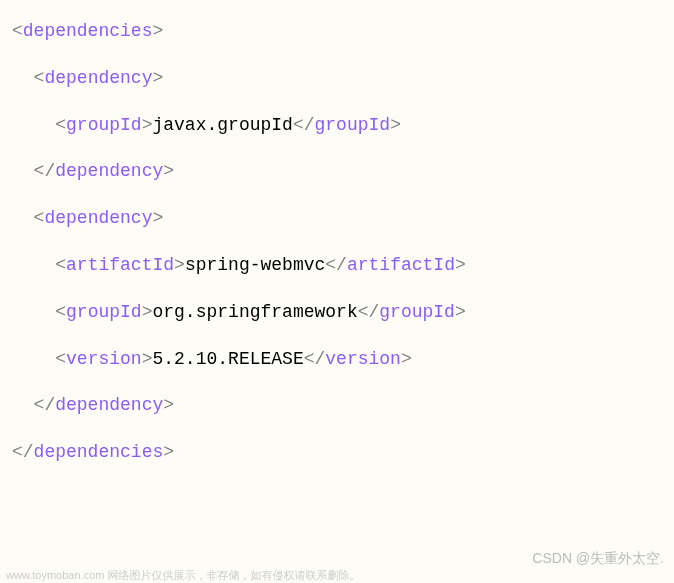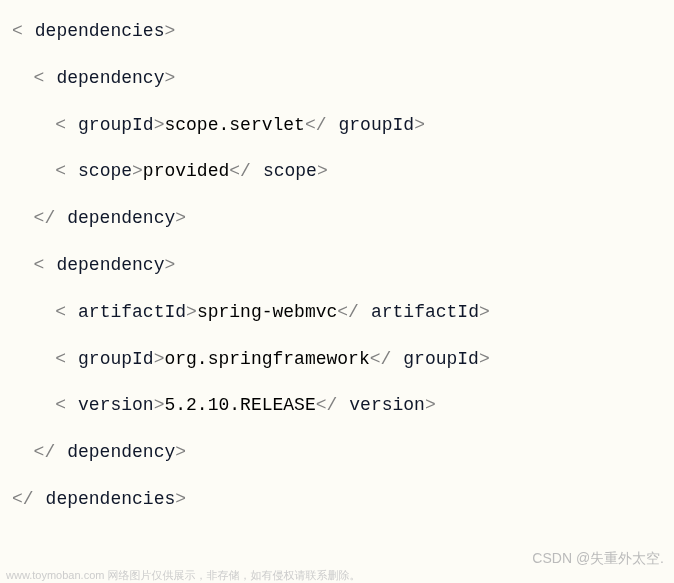--- a/index.html
+++ b/index.html
@@ -12,21 +12,21 @@
       color: #000;
       width: 674px;
       height: 583px;
       box-sizing: border-box;
       position: relative;
     }
     .code-line {
       white-space: pre;
     }
     .tag-punct { color: #808080; }
-    .tag-name { color: #0f172a; margin-left: 12px; }
+    .tag-name { color: #8b5cf6; }
     .text-val { color: #000; }
     .watermark-right {
       position: absolute;
       bottom: 18px;
       right: 10px;
       font-size: 14px;
       color: #bbb;
       font-family: Arial, sans-serif;
       line-height: 1;
     }
@@ -40,22 +40,21 @@
       line-height: 1;
       text-align: center;
     }
   </style>
 </head>
 <body>
 
 <div id="code-container">
     <div class="code-line"><span class="tag-punct">&lt;</span><span class="tag-name">dependencies</span><span class="tag-punct">&gt;</span></div>
     <div class="code-line">  <span class="tag-punct">&lt;</span><span class="tag-name">dependency</span><span class="tag-punct">&gt;</span></div>
-    <div class="code-line">    <span class="tag-punct">&lt;</span><span class="tag-name">groupId</span><span class="tag-punct">&gt;</span><span class="text-val">scope.servlet</span><span class="tag-punct">&lt;/</span><span class="tag-name">groupId</span><span class="tag-punct">&gt;</span></div>
-    <div class="code-line">    <span class="tag-punct">&lt;</span><span class="tag-name">scope</span><span class="tag-punct">&gt;</span><span class="text-val">provided</span><span class="tag-punct">&lt;/</span><span class="tag-name">scope</span><span class="tag-punct">&gt;</span></div>
+    <div class="code-line">    <span class="tag-punct">&lt;</span><span class="tag-name">groupId</span><span class="tag-punct">&gt;</span><span class="text-val">javax.groupId</span><span class="tag-punct">&lt;/</span><span class="tag-name">groupId</span><span class="tag-punct">&gt;</span></div>
     <div class="code-line">  <span class="tag-punct">&lt;/</span><span class="tag-name">dependency</span><span class="tag-punct">&gt;</span></div>
     <div class="code-line">  <span class="tag-punct">&lt;</span><span class="tag-name">dependency</span><span class="tag-punct">&gt;</span></div>
     <div class="code-line">    <span class="tag-punct">&lt;</span><span class="tag-name">artifactId</span><span class="tag-punct">&gt;</span><span class="text-val">spring-webmvc</span><span class="tag-punct">&lt;/</span><span class="tag-name">artifactId</span><span class="tag-punct">&gt;</span></div>
     <div class="code-line">    <span class="tag-punct">&lt;</span><span class="tag-name">groupId</span><span class="tag-punct">&gt;</span><span class="text-val">org.springframework</span><span class="tag-punct">&lt;/</span><span class="tag-name">groupId</span><span class="tag-punct">&gt;</span></div>
     <div class="code-line">    <span class="tag-punct">&lt;</span><span class="tag-name">version</span><span class="tag-punct">&gt;</span><span class="text-val">5.2.10.RELEASE</span><span class="tag-punct">&lt;/</span><span class="tag-name">version</span><span class="tag-punct">&gt;</span></div>
     <div class="code-line">  <span class="tag-punct">&lt;/</span><span class="tag-name">dependency</span><span class="tag-punct">&gt;</span></div>
     <div class="code-line"><span class="tag-punct">&lt;/</span><span class="tag-name">dependencies</span><span class="tag-punct">&gt;</span></div>
   </div>
 
 <div class="watermark-right">CSDN @失重外太空.</div>

